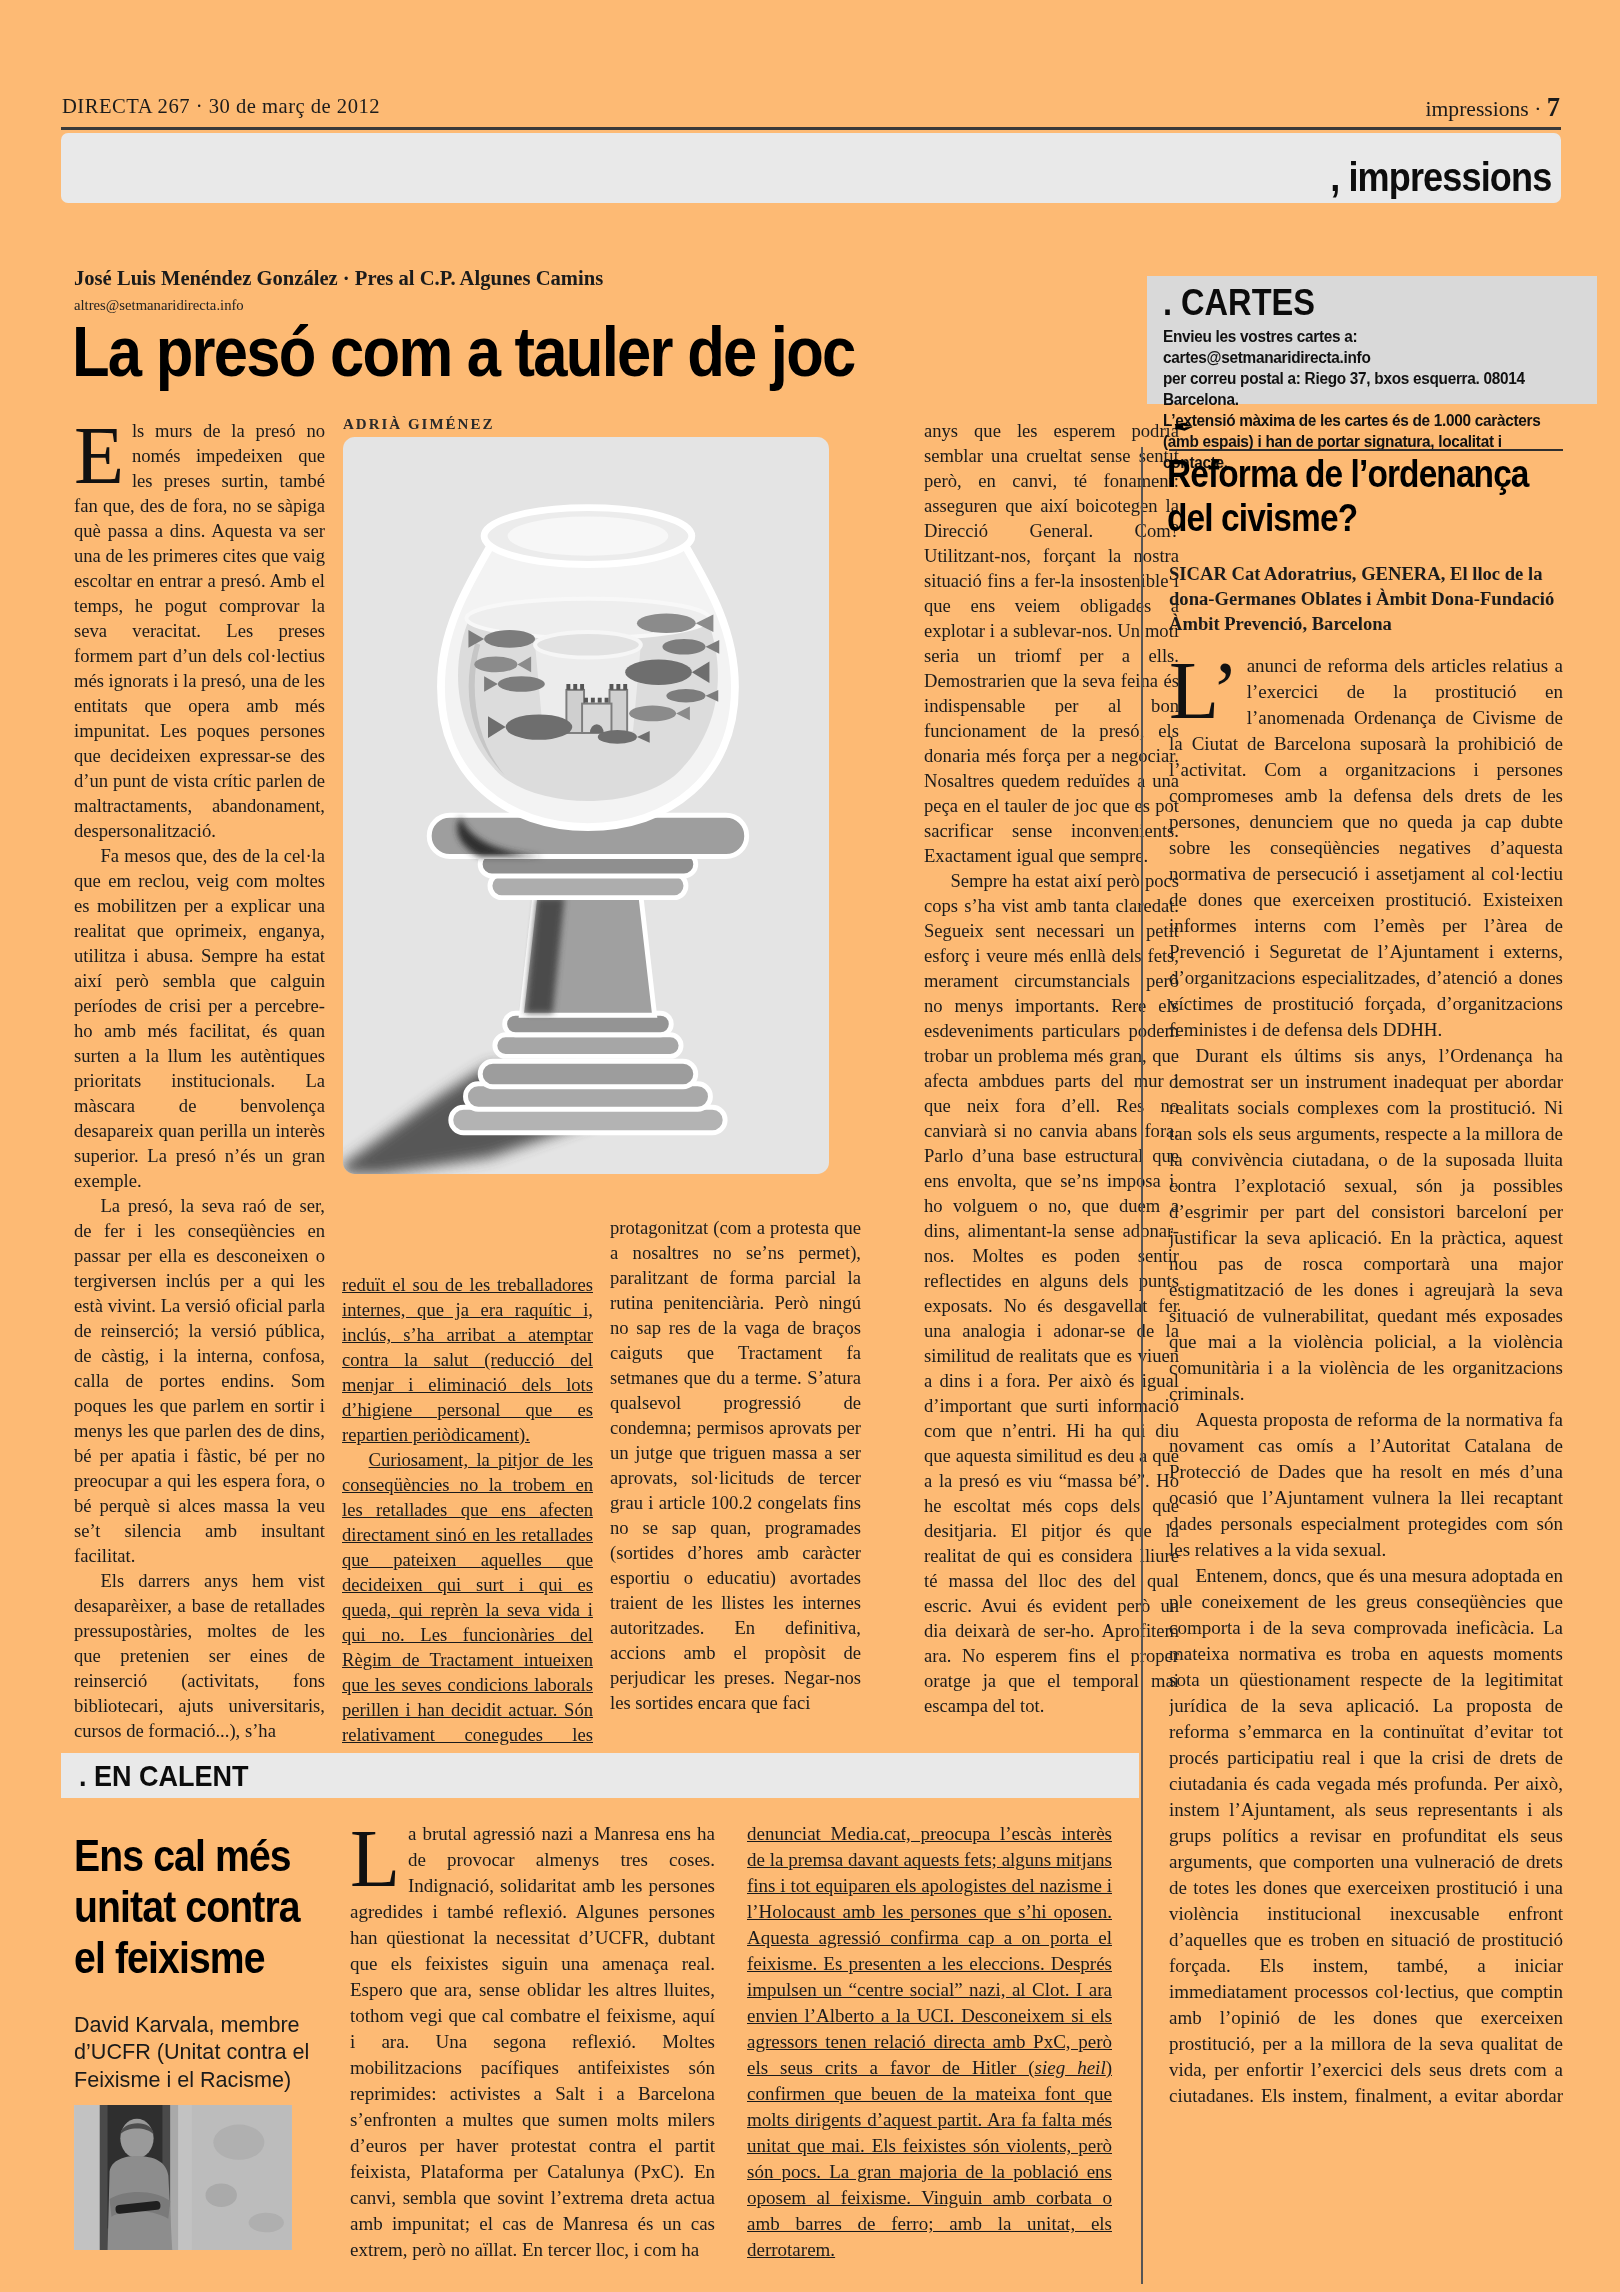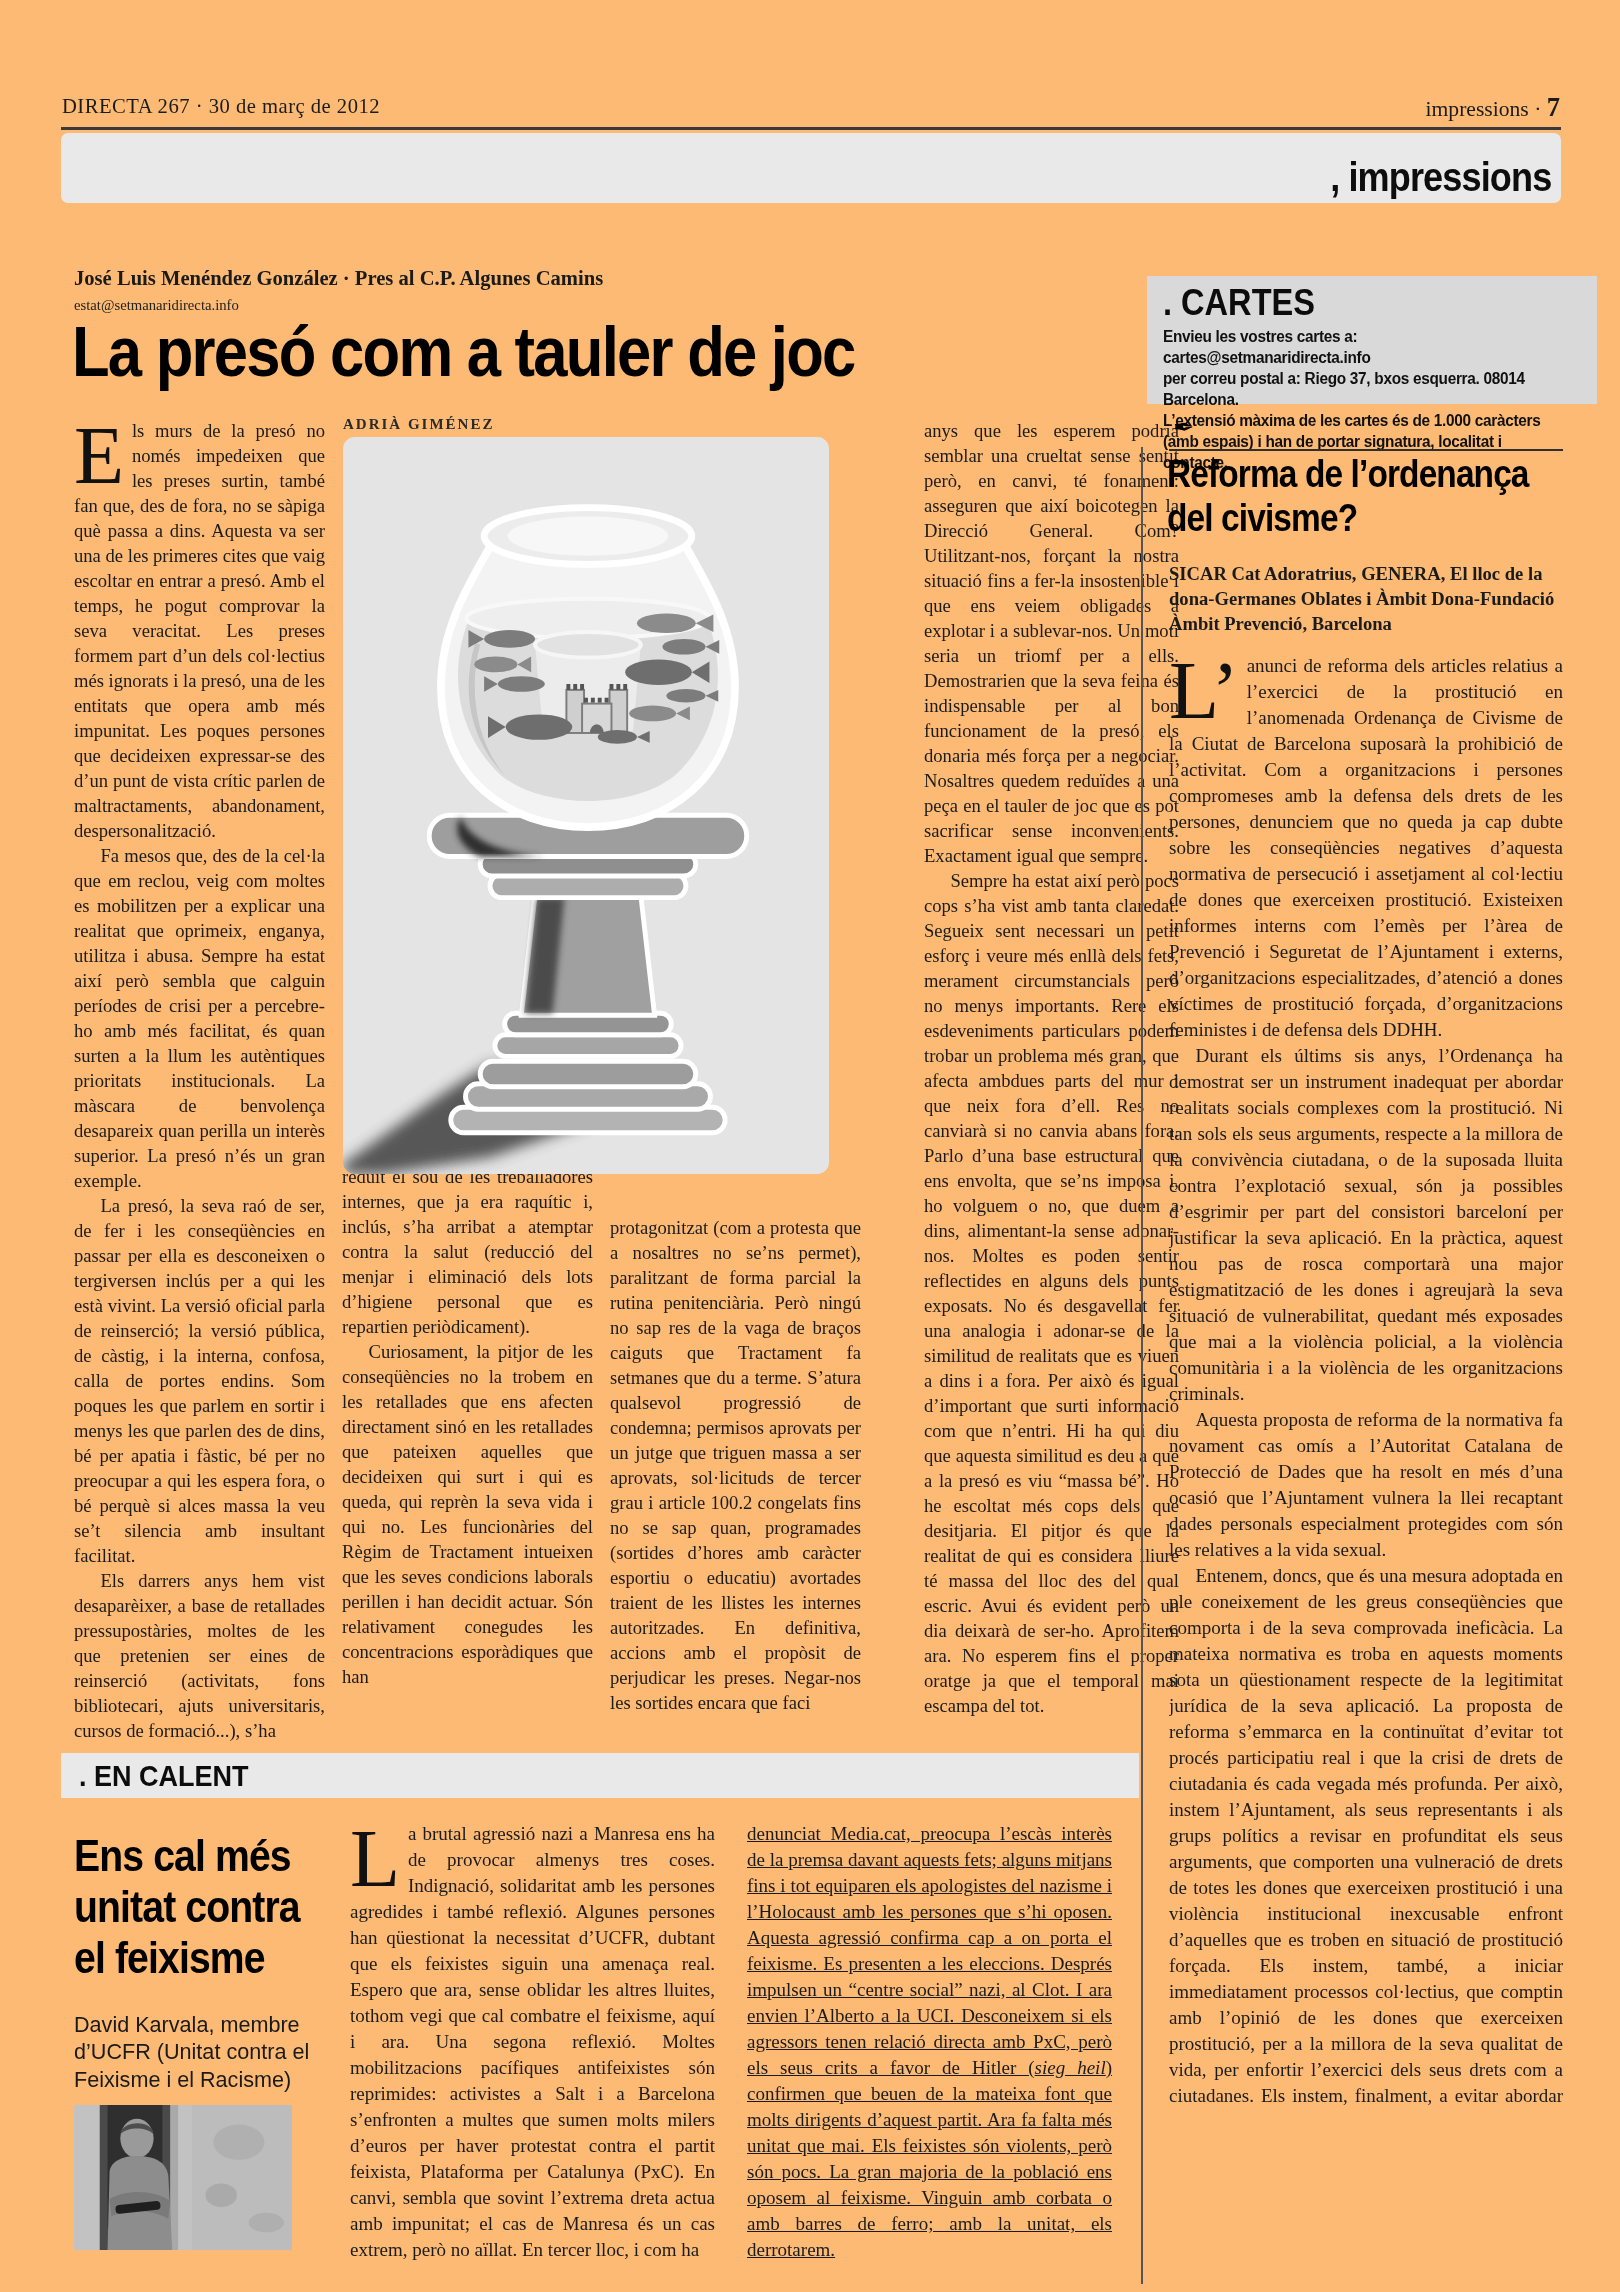--- a/index.html
+++ b/index.html
@@ -67,30 +67,30 @@
 <div class="page">
 
   <div class="hdr-left">DIRECTA 267  ·  30 de març de 2012</div>
   <div class="hdr-right"><span>impressions · </span><b>7</b></div>
   <div class="hdr-rule"></div>
   <div class="band">
     <div class="band-label">, impressions</div>
   </div>
 
   <div class="m-author">José Luis Menéndez González · Pres al C.P. Algunes Camins</div>
-  <div class="m-email">estat@setmanaridirecta.info</div>
+  <div class="m-email">altres@setmanaridirecta.info</div>
   <div class="m-headline">La presó com a tauler de joc</div>
 
   <div class="col" style="left:74px;top:418px;width:251px;height:1325px;">
       <p><span class="dropcap">E</span>ls murs de la presó no només impedeixen que les preses surtin, també fan que, des de fora, no se sàpiga què passa a dins. Aquesta va ser una de les primeres cites que vaig escoltar en entrar a presó. Amb el temps, he pogut comprovar la seva veracitat. Les preses formem part d’un dels col·lectius més ignorats i la presó, una de les entitats que opera amb més impunitat. Les poques persones que decideixen expressar-se des d’un punt de vista crític parlen de maltractaments, abandonament, despersonalització.</p>
       <p class="ind">Fa mesos que, des de la cel·la que em reclou, veig com moltes es mobilitzen per a explicar una realitat que oprimeix, enganya, utilitza i abusa. Sempre ha estat així però sembla que calguin períodes de crisi per a percebre-ho amb més facilitat, és quan surten a la llum les autèntiques prioritats institucionals. La màscara de benvolença desapareix quan perilla un interès superior. La presó n’és un gran exemple.</p>
       <p class="ind">La presó, la seva raó de ser, de fer i les conseqüències en passar per ella es desconeixen o tergiversen inclús per a qui les està vivint. La versió oficial parla de reinserció; la versió pública, de càstig, i la interna, confosa, calla de portes endins. Som poques les que parlem en sortir i menys les que parlen des de dins, bé per apatia i fàstic, bé per no preocupar a qui les espera fora, o bé perquè si alces massa la veu se’t silencia amb insultant facilitat.</p>
       <p class="ind">Els darrers anys hem vist desaparèixer, a base de retallades pressupostàries, moltes de les que pretenien ser eines de reinserció (activitats, fons bibliotecari, ajuts universitaris, cursos de formació...), s’ha</p>
     </div>
-  <div class="col" style="left:342px;top:1164px;width:251px;height:529px;">
+  <div class="col" style="left:342px;top:1272px;width:251px;height:529px;text-decoration:underline;">
       <p>reduït el sou de les treballadores internes, que ja era raquític i, inclús, s’ha arribat a atemptar contra la salut (reducció del menjar i eliminació dels lots d’higiene personal que es repartien periòdicament).</p>
       <p class="ind">Curiosament, la pitjor de les conseqüències no la trobem en les retallades que ens afecten directament sinó en les retallades que pateixen aquelles que decideixen qui surt i qui es queda, qui reprèn la seva vida i qui no. Les funcionàries del Règim de Tractament intueixen que les seves condicions laborals perillen i han decidit actuar. Són relativament conegudes les concentracions esporàdiques que han</p>
     </div>
   <div class="col" style="left:610px;top:1215px;width:251px;height:529px;">
       <p>protagonitzat (com a protesta que a nosaltres no se’ns permet), paralitzant de forma parcial la rutina penitenciària. Però ningú no sap res de la vaga de braços caiguts que Tractament fa setmanes que du a terme. S’atura qualsevol progressió de condemna; permisos aprovats per un jutge que triguen massa a ser aprovats, sol·licituds de tercer grau i article 100.2 congelats fins no se sap quan, programades (sortides d’hores amb caràcter esportiu o educatiu) avortades traient de les llistes les internes autoritzades. En definitiva, accions amb el propòsit de perjudicar les preses. Negar-nos les sortides encara que faci</p>
     </div>
   <div class="col" style="left:924px;top:418px;width:255px;height:1325px;">
       <p>anys que les esperem podria semblar una crueltat sense sentit però, en canvi, té fonament: asseguren que així boicotegen la Direcció General. Com? Utilitzant-nos, forçant la nostra situació fins a fer-la insostenible i que ens veiem obligades a explotar i a sublevar-nos. Un motí seria un triomf per a ells. Demostrarien que la seva feina és indispensable per al bon funcionament de la presó, els donaria més força per a negociar. Nosaltres quedem reduïdes a una peça en el tauler de joc que es pot sacrificar sense inconvenients. Exactament igual que sempre.</p>
       <p class="ind">Sempre ha estat així però pocs cops s’ha vist amb tanta claredat. Segueix sent necessari un petit esforç i veure més enllà dels fets, merament circumstancials però no menys importants. Rere els esdeveniments particulars podem trobar un problema més gran, que afecta ambdues parts del mur i que neix fora d’ell. Res no canviarà si no canvia abans fora. Parlo d’una base estructural que ens envolta, que se’ns imposa i, ho volguem o no, que duem a dins, alimentant-la sense adonar-nos. Moltes es poden sentir reflectides en alguns dels punts exposats. No és desgavellat fer una analogia i adonar-se de la similitud de realitats que es viuen a dins i a fora. Per això és igual d’important que surti informació com que n’entri. Hi ha qui diu que aquesta similitud es deu a que a la presó es viu “massa bé”. Ho he escoltat més cops dels que desitjaria. El pitjor és que la realitat de qui es considera lliure té massa del lloc des del qual escric. Avui és evident però un dia deixarà de ser-ho. Aprofitem ara. No esperem fins el proper oratge ja que el temporal mai escampa del tot.</p>
     </div>

